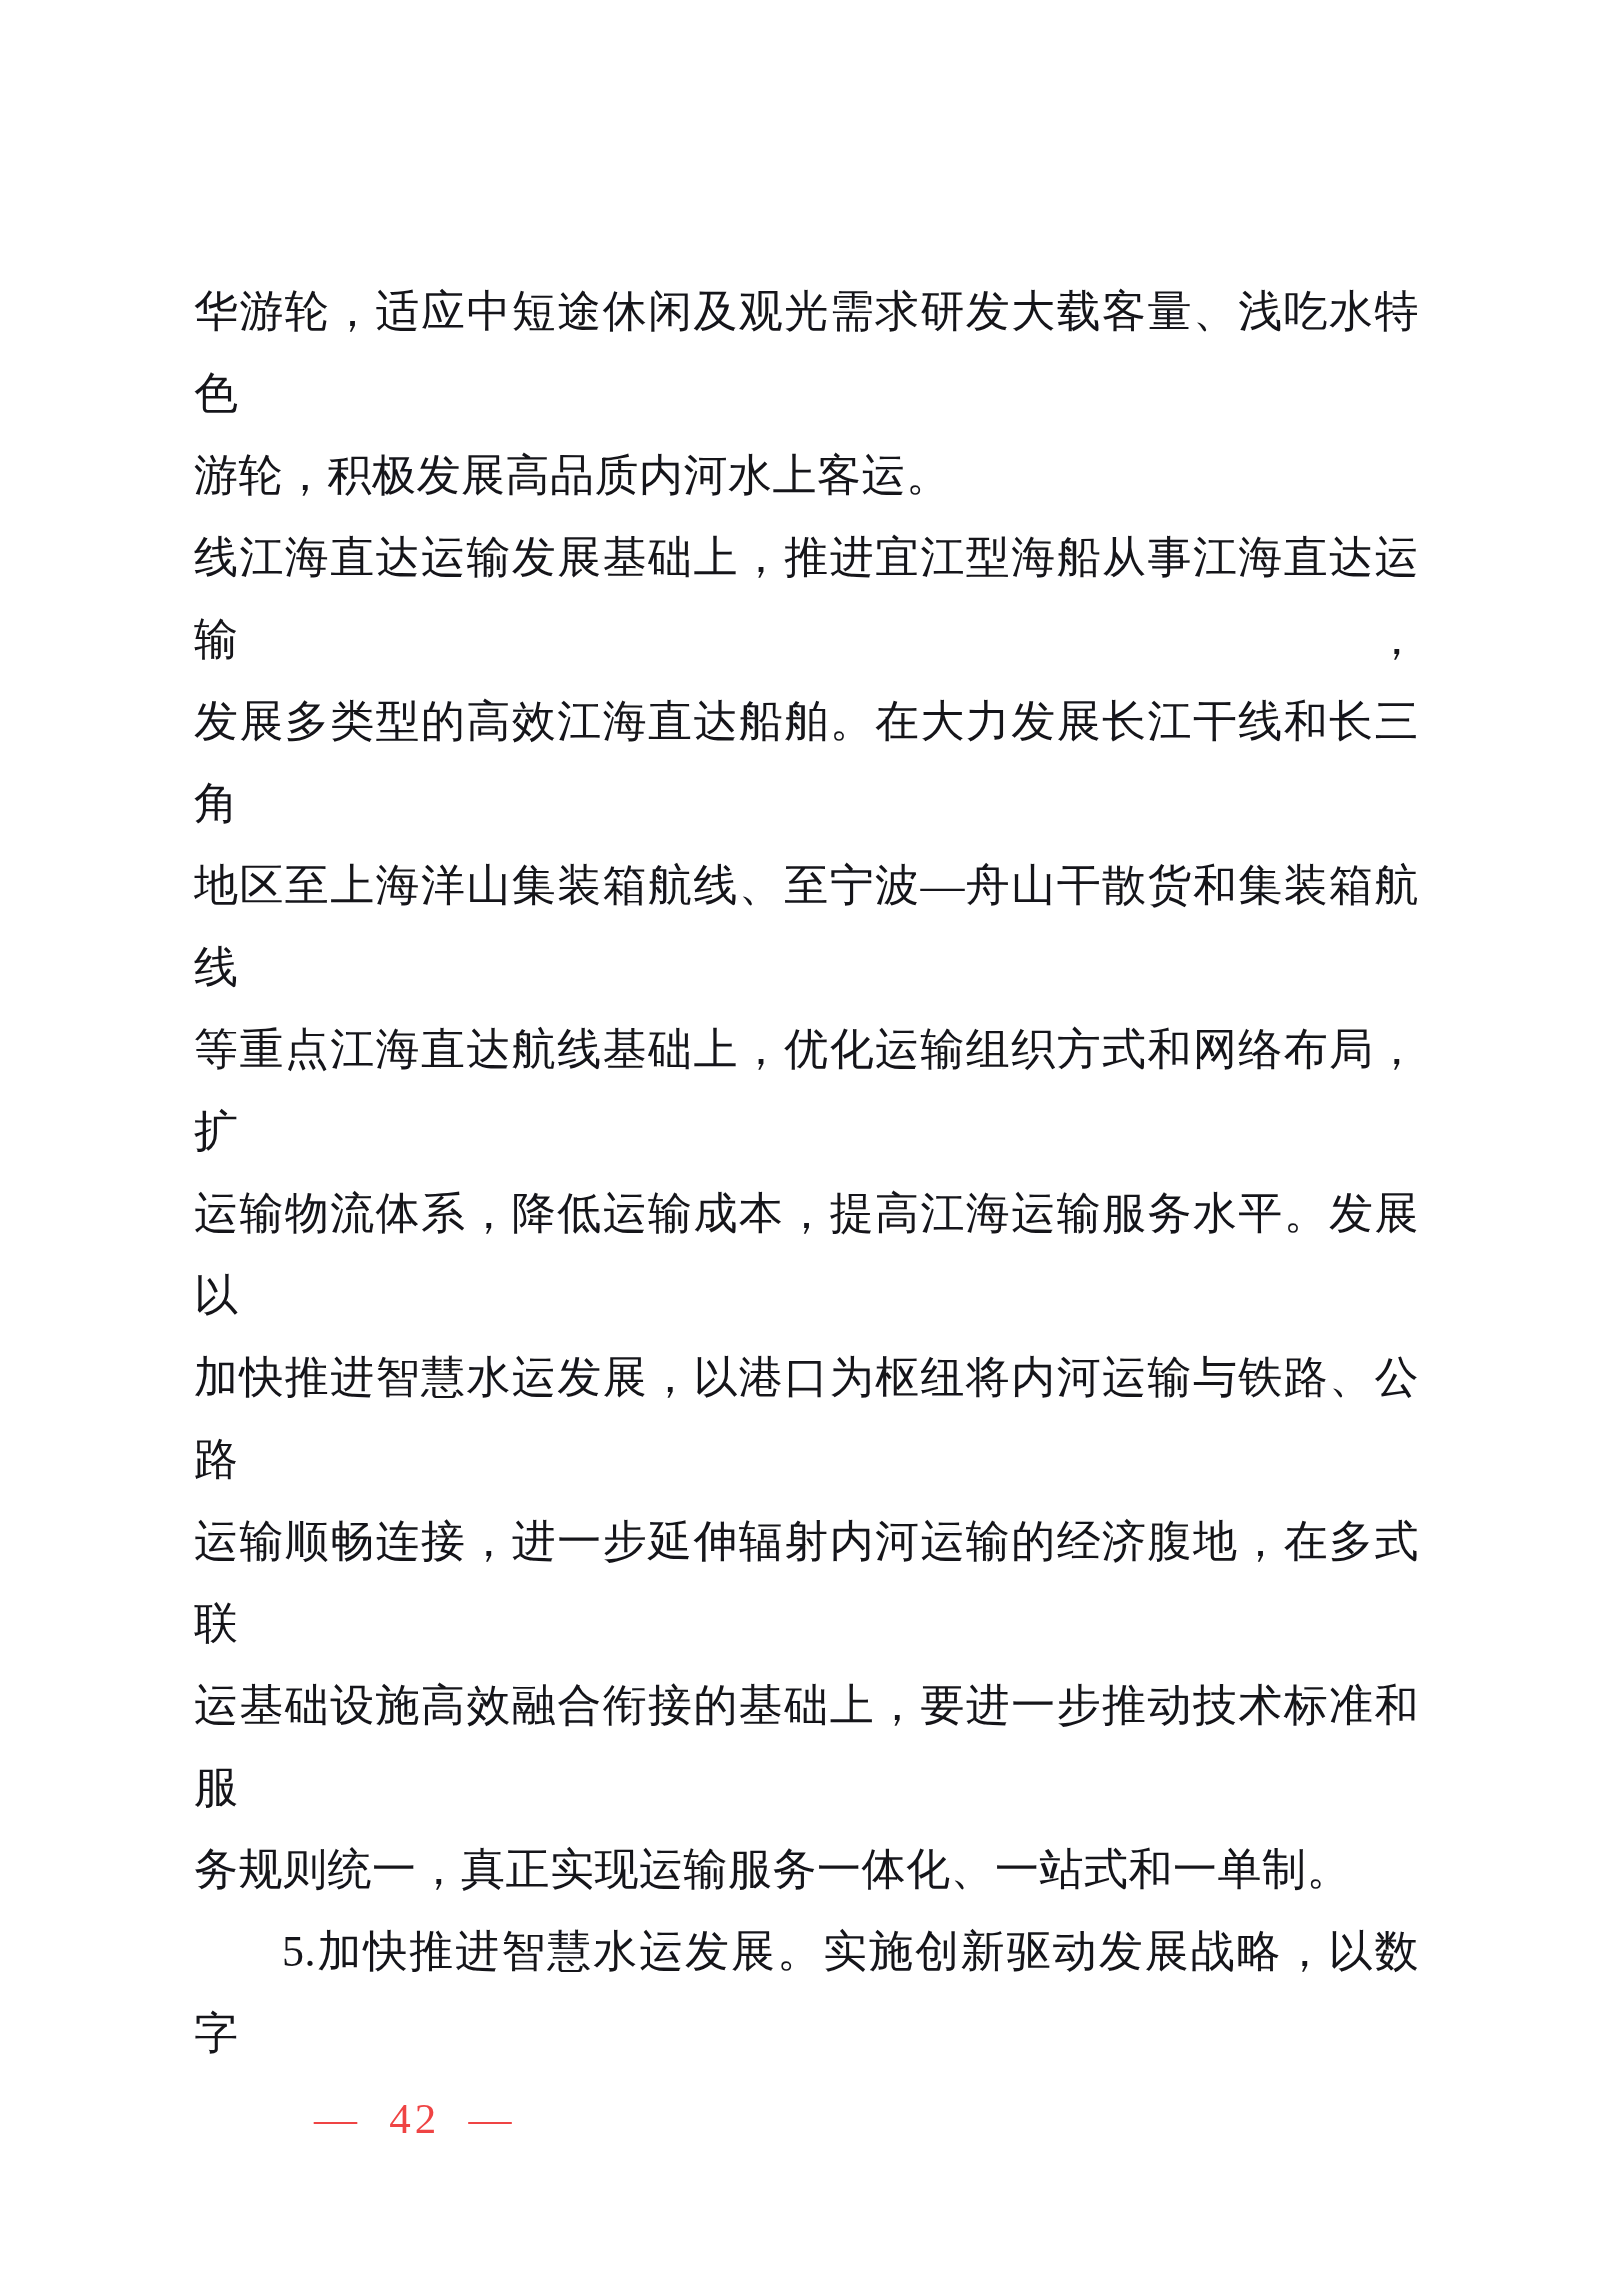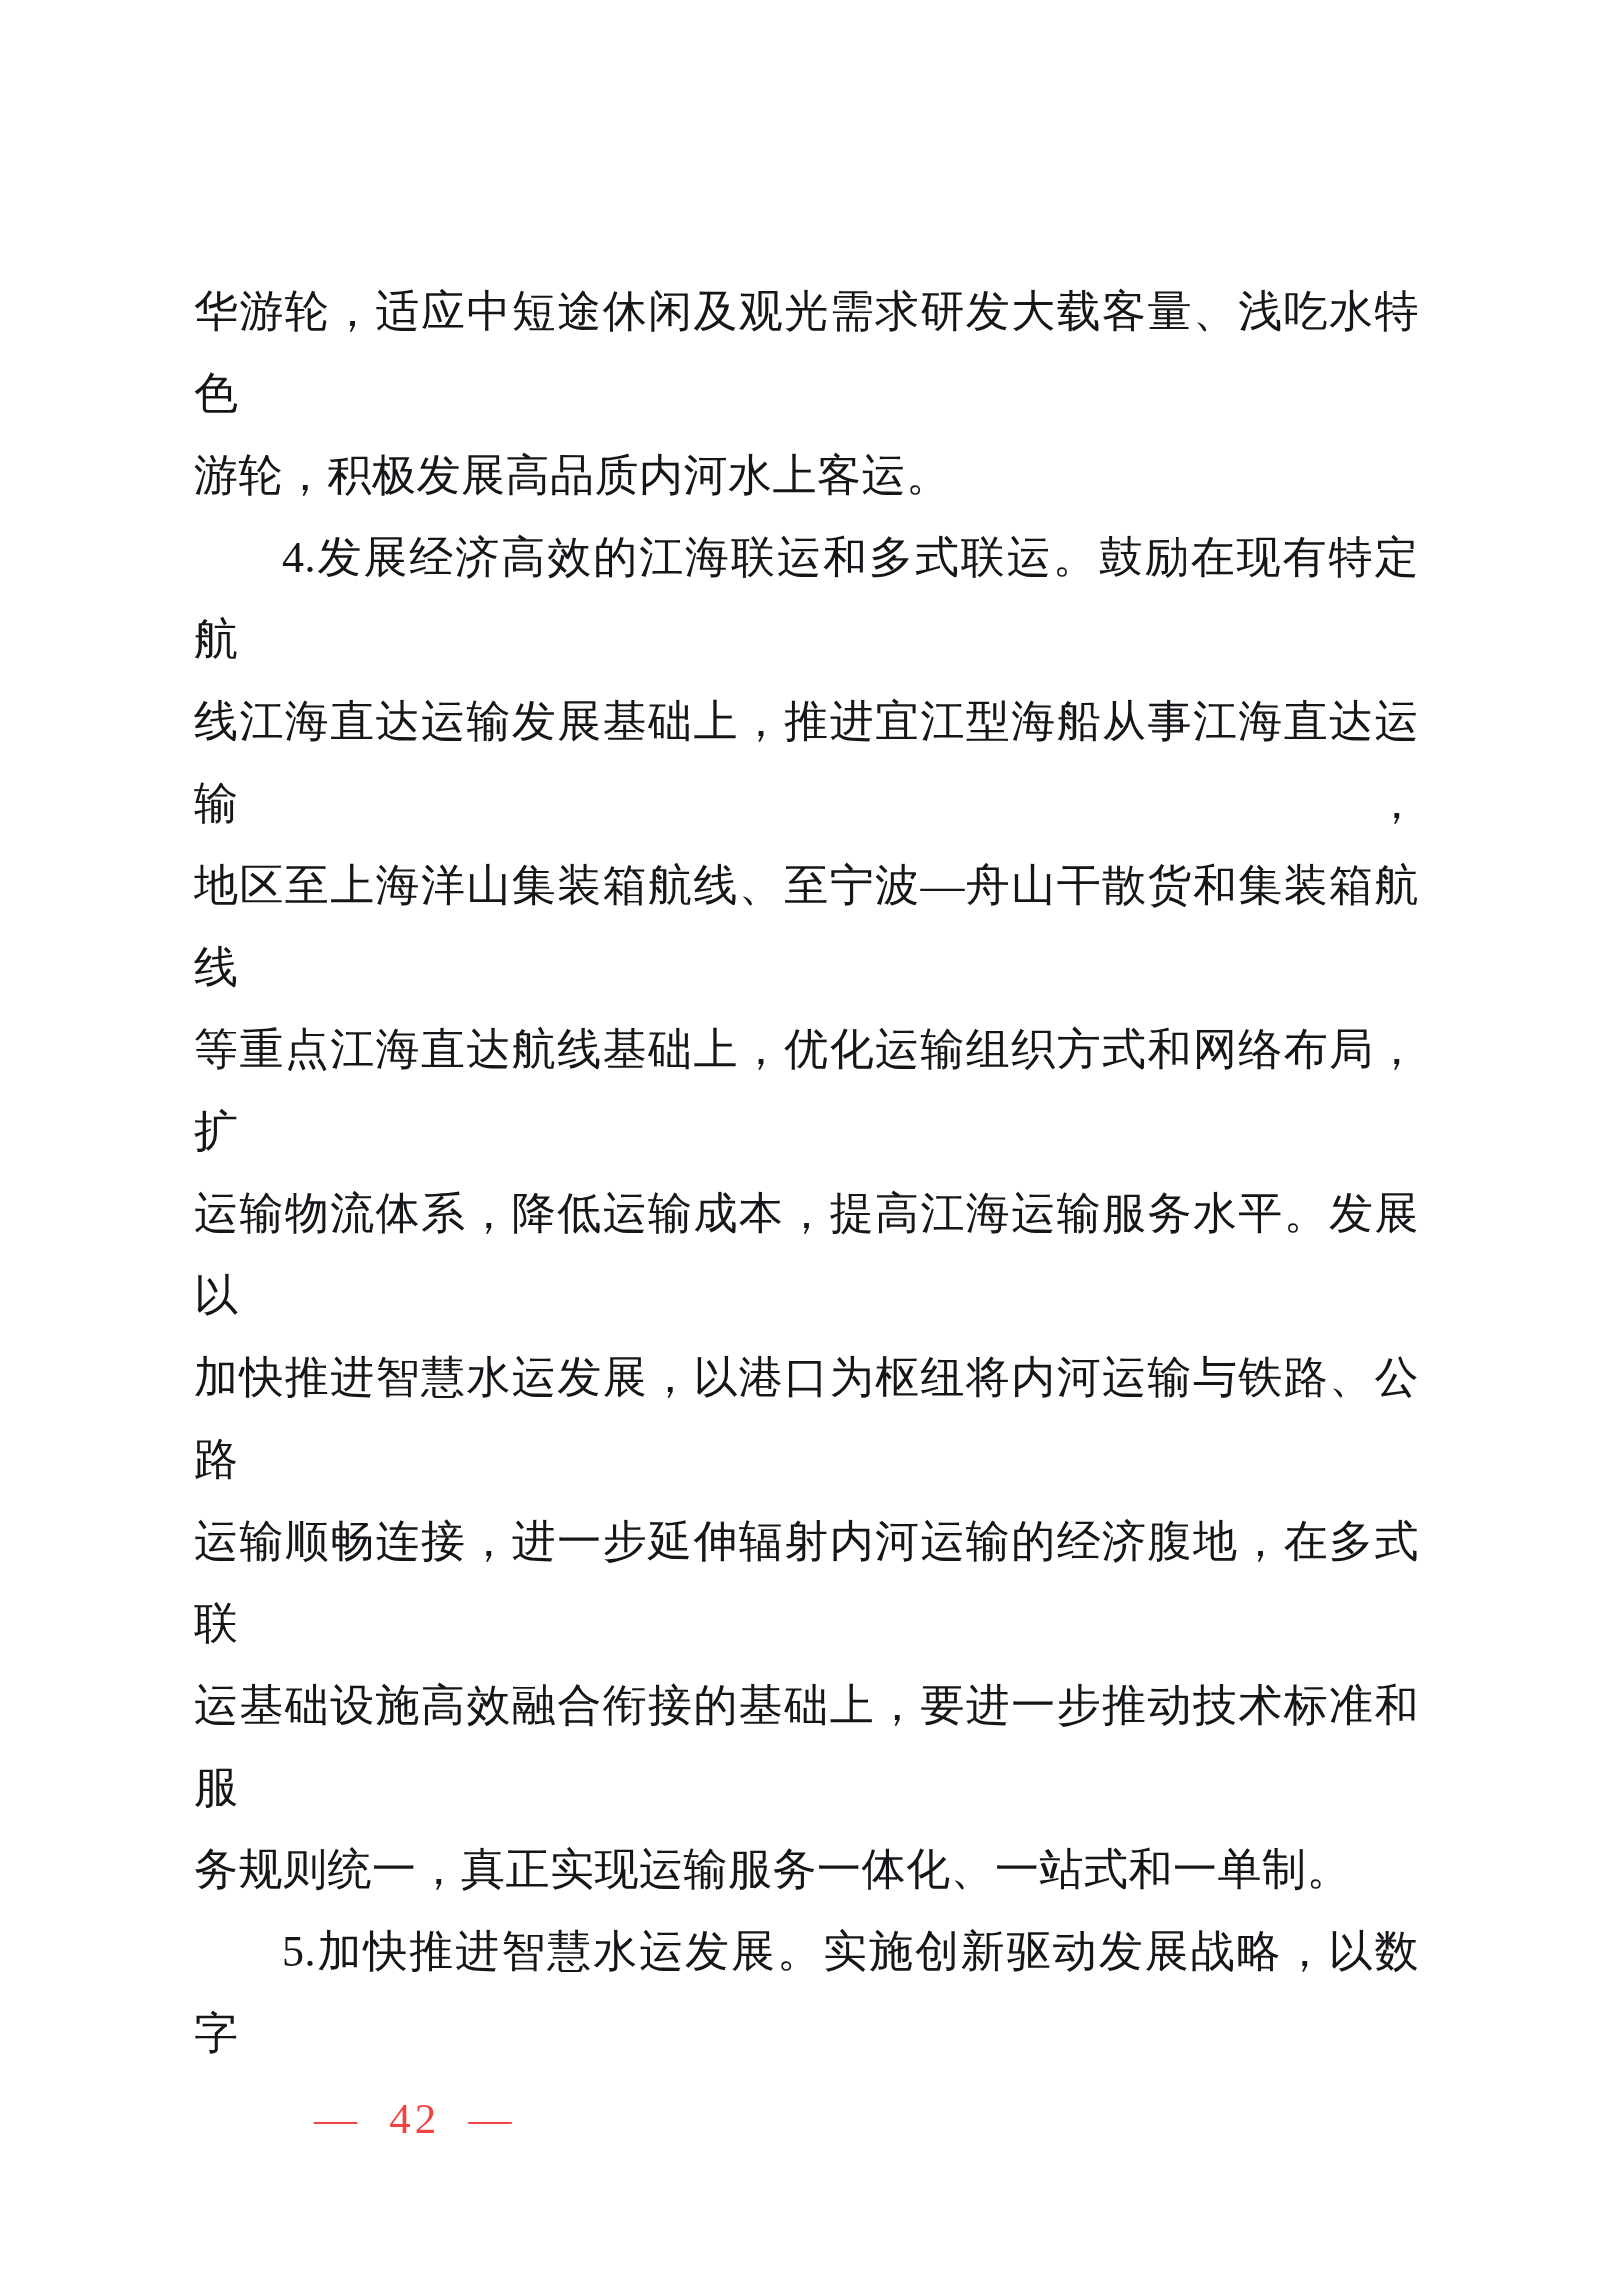--- a/index.html
+++ b/index.html
@@ -61,22 +61,22 @@
 </style>
 </head>
 <body>
 
 <div class="page">
 
   <div class="doc-body">
     <div class="ln">华游轮，适应中短途休闲及观光需求研发大载客量、浅吃水特色</div>
     <div class="ln end">游轮，积极发展高品质内河水上客运。</div>
 
-    <div class="ln ind">4.发展经济高效的江海联运和多式联运。鼓励在现有特定航</div>
     <div class="ln">线江海直达运输发展基础上，推进宜江型海船从事江海直达运输，</div>
+    <div class="ln">发展多类型的高效江海直达船舶。在大力发展长江干线和长三角</div>
     <div class="ln">地区至上海洋山集装箱航线、至宁波—舟山干散货和集装箱航线</div>
     <div class="ln">等重点江海直达航线基础上，优化运输组织方式和网络布局，扩</div>
     <div class="ln">运输物流体系，降低运输成本，提高江海运输服务水平。发展以</div>
     <div class="ln">加快推进智慧水运发展，以港口为枢纽将内河运输与铁路、公路</div>
     <div class="ln">运输顺畅连接，进一步延伸辐射内河运输的经济腹地，在多式联</div>
     <div class="ln">运基础设施高效融合衔接的基础上，要进一步推动技术标准和服</div>
     <div class="ln end">务规则统一，真正实现运输服务一体化、一站式和一单制。</div>
 
     <div class="ln ind">5.加快推进智慧水运发展。实施创新驱动发展战略，以数字</div>
 

